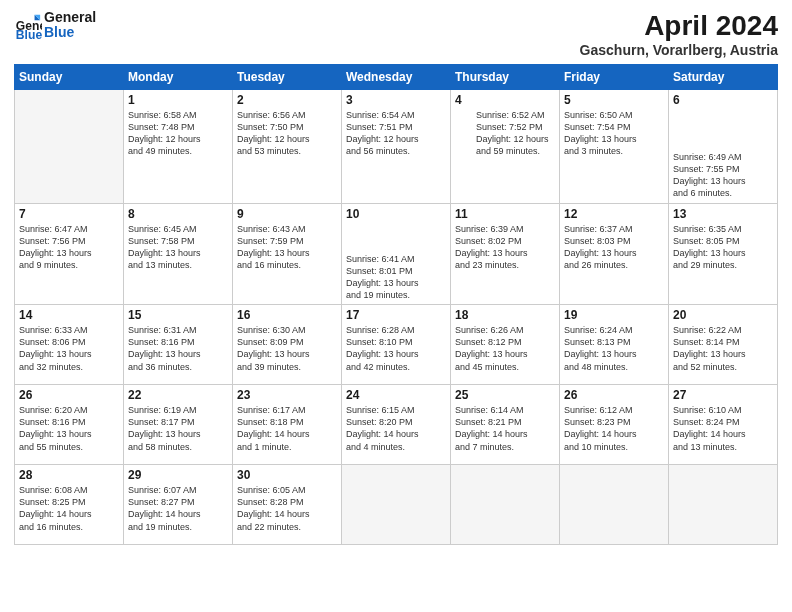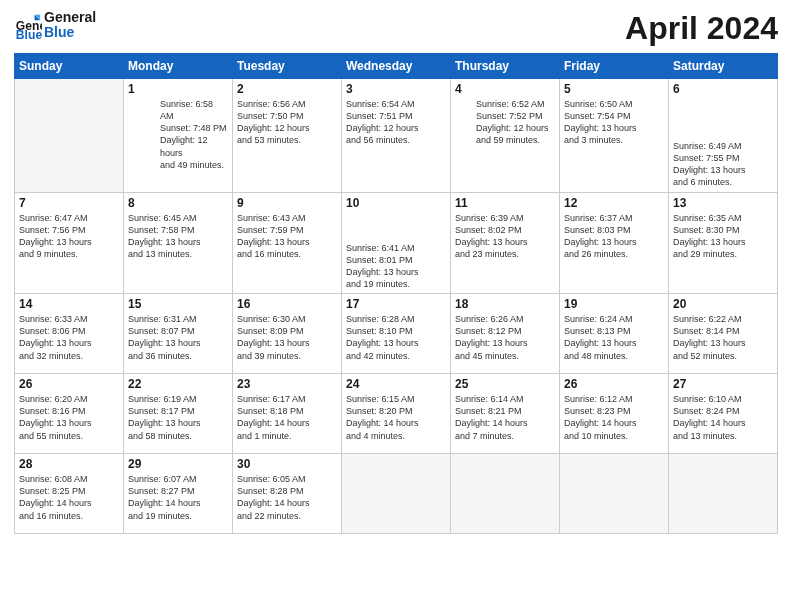--- a/index.html
+++ b/index.html
@@ -27,21 +27,21 @@
     }
     .logo-icon {
       width: 28px;
       height: 28px;
       margin-right: 2px;
     }
     .title-block {
       text-align: right;
     }
     .month-title {
-      font-size: 32px;
+      font-size: 28px;
       font-weight: bold;
       color: #1a1a1a;
     }
     .location {
       font-size: 14px;
       color: #333;
       font-weight: bold;
     }
     table {
       width: 100%;
@@ -99,41 +99,42 @@
         <polygon points="22,4 28,10 22,10" fill="#1565c0"></polygon>
         <polygon points="22,4 28,4 28,10" fill="#42a5f5"></polygon>
       </svg>
       <div style="display:flex;flex-direction:column;line-height:1.1;">
         <span style="font-size:14px;font-weight:bold;color:#1a1a1a;">General</span>
         <span style="font-size:14px;font-weight:bold;color:#1565c0;">Blue</span>
       </div>
     </div>
     <div class="title-block">
       <div class="month-title">April 2024</div>
+      <div class="location">Gaschurn, Vorarlberg, Austria</div>
     </div>
   </div>
 
   <table>
     <thead>
       <tr>
       <th>Sunday</th>
           <th>Monday</th>
           <th>Tuesday</th>
           <th>Wednesday</th>
           <th>Thursday</th>
           <th>Friday</th>
           <th>Saturday</th>
         </tr>
     </thead>
     <tbody id="calendar-body">
     <tr>
           <td class="empty"></td>
           <td>
             <span class="day-number">1</span>
-            <div class="day-info" style="white-space: pre-line; margin-left: 32px;">Sunrise: 6:58 AM
+            <div class="day-info" style="white-space: pre-line;">Sunrise: 6:58 AM
 Sunset: 7:48 PM
 Daylight: 12 hours
 and 49 minutes.</div>
           </td>
           <td>
             <span class="day-number">2</span>
             <div class="day-info" style="white-space: pre-line;">Sunrise: 6:56 AM
 Sunset: 7:50 PM
 Daylight: 12 hours
 and 53 minutes.</div>
@@ -206,37 +207,37 @@
           <td>
             <span class="day-number">12</span>
             <div class="day-info" style="white-space: pre-line;">Sunrise: 6:37 AM
 Sunset: 8:03 PM
 Daylight: 13 hours
 and 26 minutes.</div>
           </td>
           <td>
             <span class="day-number">13</span>
             <div class="day-info" style="white-space: pre-line;">Sunrise: 6:35 AM
-Sunset: 8:30 PM
+Sunset: 8:05 PM
 Daylight: 13 hours
 and 29 minutes.</div>
           </td>
         </tr>
         <tr>
           <td>
             <span class="day-number">14</span>
             <div class="day-info" style="white-space: pre-line;">Sunrise: 6:33 AM
 Sunset: 8:06 PM
 Daylight: 13 hours
 and 32 minutes.</div>
           </td>
           <td>
             <span class="day-number">15</span>
             <div class="day-info" style="white-space: pre-line;">Sunrise: 6:31 AM
-Sunset: 8:07 PM
+Sunset: 8:16 PM
 Daylight: 13 hours
 and 36 minutes.</div>
           </td>
           <td>
             <span class="day-number">16</span>
             <div class="day-info" style="white-space: pre-line;">Sunrise: 6:30 AM
 Sunset: 8:09 PM
 Daylight: 13 hours
 and 39 minutes.</div>
           </td>

